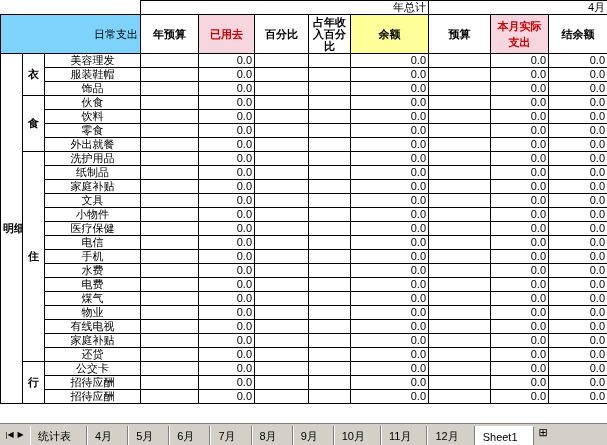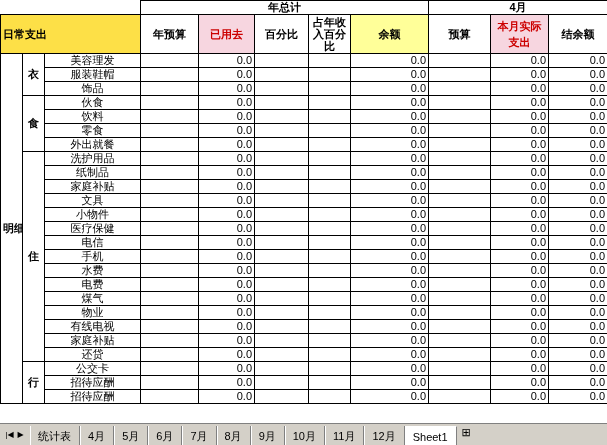--- a/index.html
+++ b/index.html
@@ -29,38 +29,38 @@
   table.grid td {
     border: 1px solid #000000;
     padding: 0 2px;
     height: 13px;
     line-height: 13px;
     font-size: 11px;
     overflow: hidden;
     white-space: nowrap;
     vertical-align: middle;
   }
-  .hdr-purple { background: #fde047; font-weight: bold; text-align: left; }
+  .hdr-purple { background: #7dd3fc; font-weight: normal; text-align: right; }
   .hdr-plain { background: #ffffff; font-weight: bold; text-align: center; }
   .hdr-pink { background: #f7d6e0; font-weight: bold; text-align: center; color: #cc0000; }
   .hdr-yellow { background: #ffff99; font-weight: bold; text-align: center; }
   .catcell {
     text-align: left;
     font-weight: bold;
     vertical-align: middle;
   }
   .grpcell {
     text-align: center;
     font-weight: bold;
     vertical-align: middle;
     writing-mode: horizontal-tb;
   }
   .itemcell { text-align: center; }
   .num { text-align: right; padding-right: 3px; }
-  .titlecell { font-weight: bold; text-align: center; }
+  .titlecell { font-weight: normal; text-align: right; }
 
   
   #tabbar {
     position: absolute;
     left: 0;
     top: 423px;
     width: 607px;
     height: 22px;
     background: #d4d0c8;
     border-top: 1px solid #808080;
@@ -77,21 +77,21 @@
   .navbtn {
     width: 11px;
     height: 14px;
     display: inline-block;
     text-align: center;
     line-height: 14px;
     font-size: 8px;
     color: #000;
   }
   .tab {
-    padding: 2px 8px 0 7px;
+    padding: 2px 15px 0 7px;
     height: 18px;
     line-height: 16px;
     background: #d4d0c8;
     border-left: 1px solid #ffffff;
     border-right: 1px solid #808080;
     font-size: 11px;
     transform: skewX(0deg);
     position: relative;
   }
   .tab.active {

